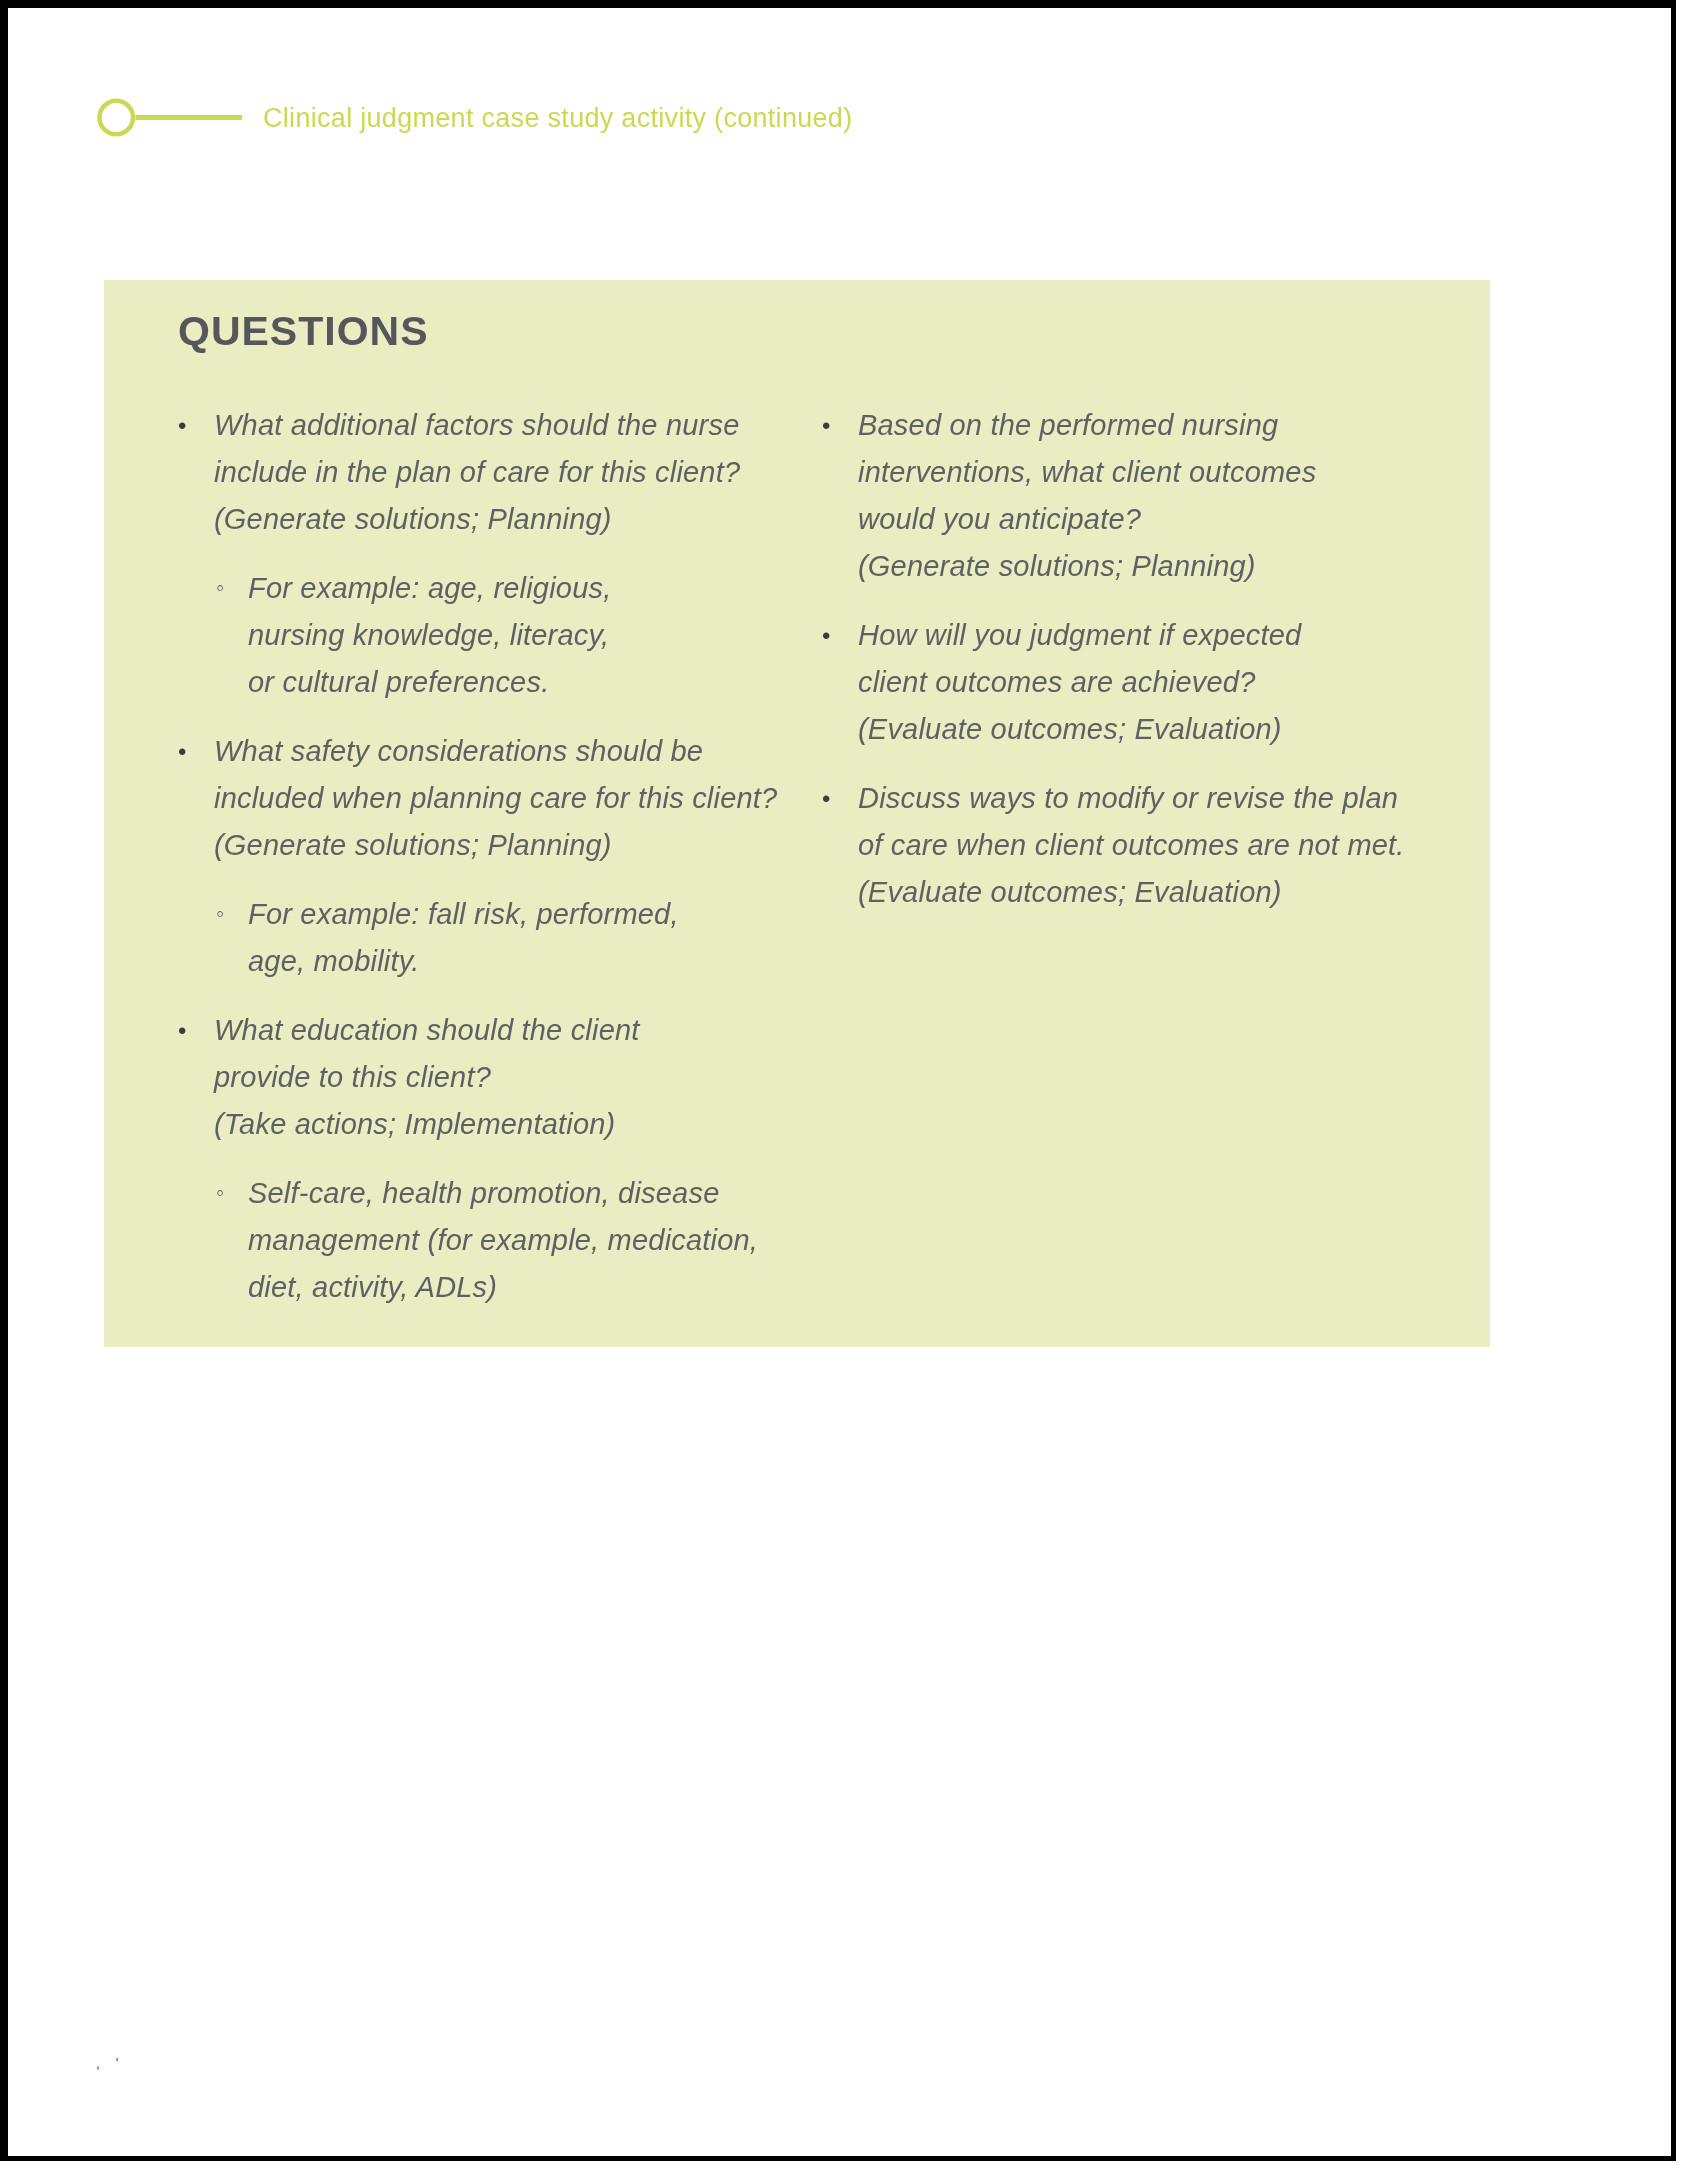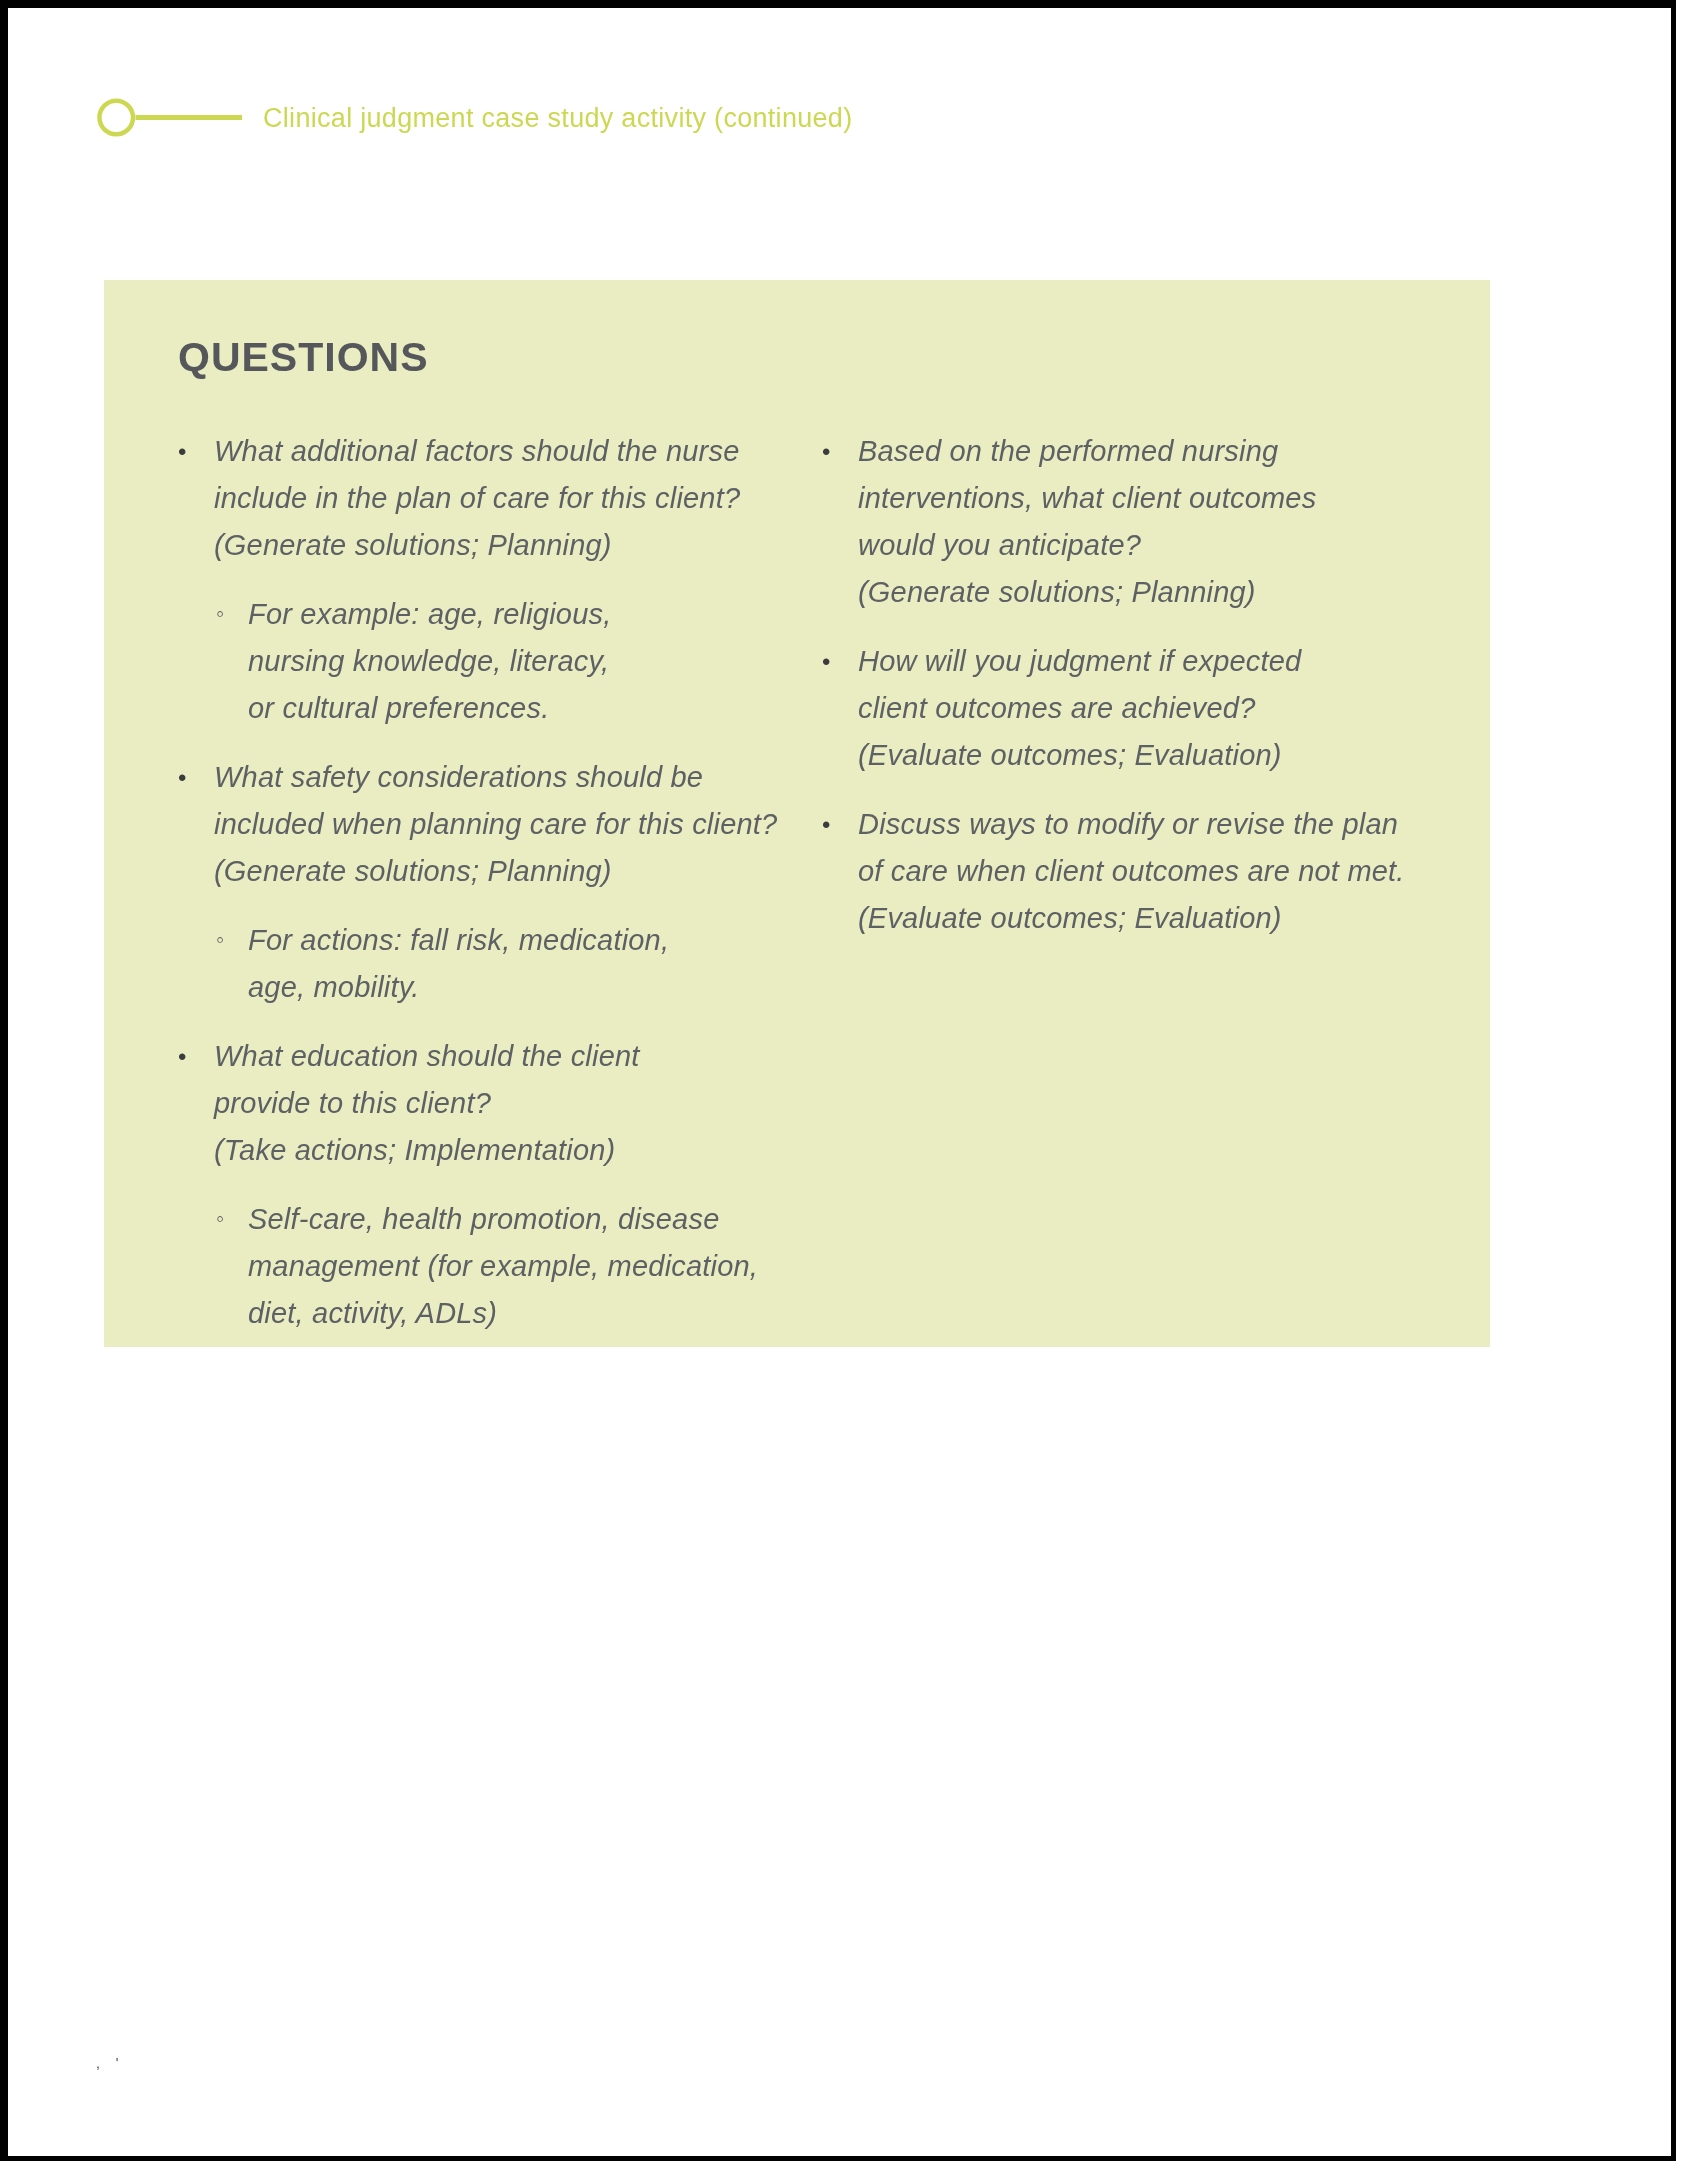--- a/index.html
+++ b/index.html
@@ -34,21 +34,21 @@
     letter-spacing: 0.3px;
     white-space: nowrap;
     text-align: right;
   }
   .questions-panel {
     position: absolute;
     left: 104px; top: 280px;
     width: 1386px; height: 1067px;
     background: #e9edc1;
     box-sizing: border-box;
-    padding-top: 51px;
+    padding-top: 25px;
   }
   .questions-heading {
     margin: 0 0 0 74px;
     font-size: 41px;
     line-height: 53px;
     font-weight: bold;
     letter-spacing: 1px;
     color: #55575a;
   }
   .questions-columns {
@@ -124,21 +124,21 @@
 or cultural preferences.</div>
       </div>
       <div class="q-item">
         <span class="q-marker">•</span>
         <div class="q-text">What safety considerations should be
 included when planning care for this client?
 (Generate solutions; Planning)</div>
       </div>
       <div class="q-item sub">
         <span class="q-marker">◦</span>
-        <div class="q-text">For actions: fall risk, medication,
+        <div class="q-text">For example: fall risk, performed,
 age, mobility.</div>
       </div>
       <div class="q-item">
         <span class="q-marker">•</span>
         <div class="q-text">What education should the client
 provide to this client?
 (Take actions; Implementation)</div>
       </div>
       <div class="q-item sub">
         <span class="q-marker">◦</span>

